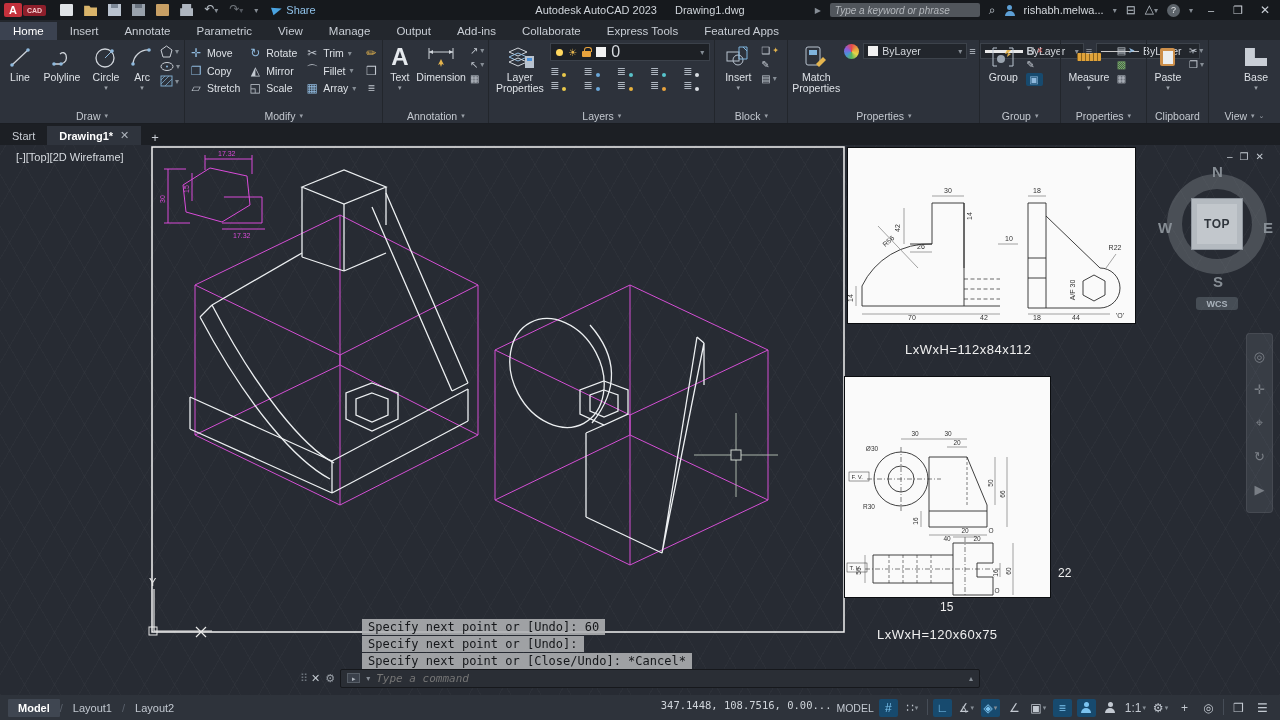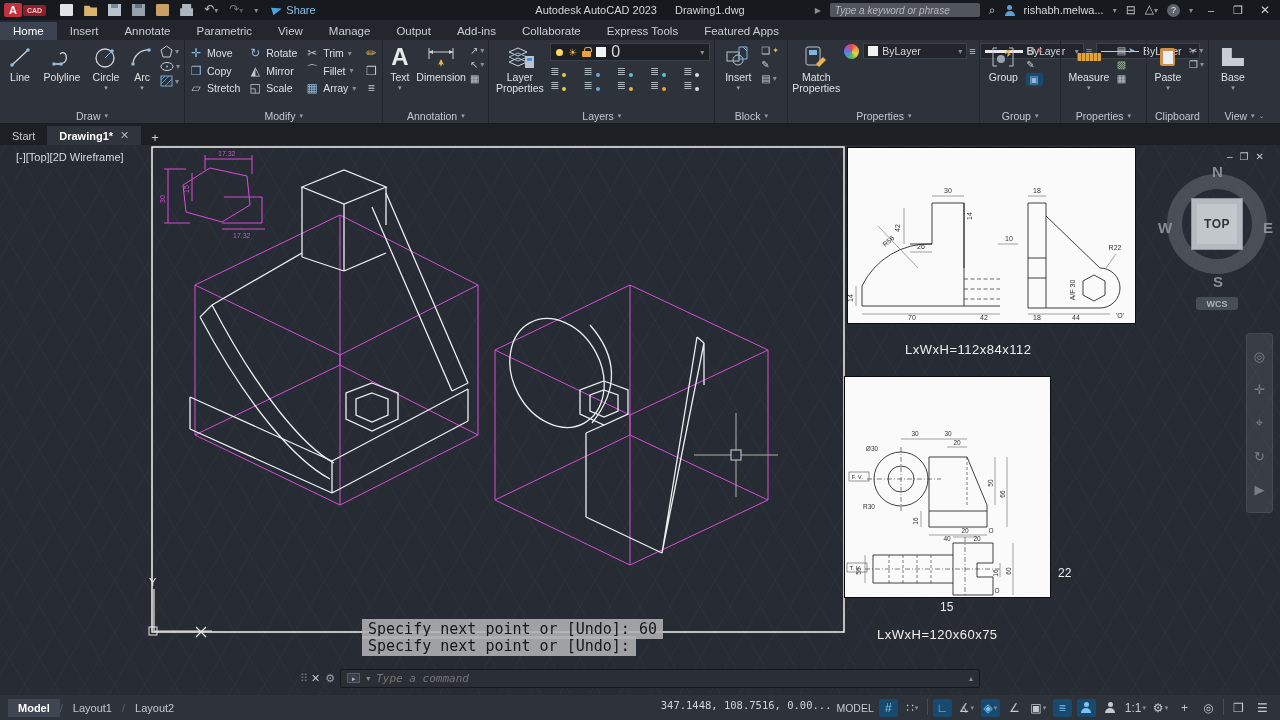--- a/index.html
+++ b/index.html
@@ -109,21 +109,21 @@
   #wcs-pill { position:absolute; left:1196px; top:152px; width:42px; height:13px; border-radius:3px;
               background:rgba(130,140,150,0.35); color:#aab3bc; font-size:9px; font-weight:bold;
               display:flex; align-items:center; justify-content:center; }
   #vwin { position:absolute; left:1227px; top:6px; display:flex; gap:7px; color:#c3c9d0; font-size:10px; }
   #navbar { position:absolute; left:1246px; top:188px; width:27px; height:180px; border-radius:4px;
             background:rgba(150,158,166,0.16); border:1px solid rgba(255,255,255,0.07);
             display:flex; flex-direction:column; align-items:center; justify-content:space-around; padding:6px 0; }
   #navbar span { color:#c8cdd3; opacity:0.45; font-size:13px; }
   
   .chip { position:absolute; left:362px; background:rgba(176,178,180,0.88); color:#15171a;
-          font-family:"DejaVu Sans Mono", monospace; font-size:15px; padding:1px 6px; white-space:pre; }
+          font-family:"DejaVu Sans Mono", monospace; font-size:12px; padding:1px 6px; white-space:pre; }
   #cmdbar { position:absolute; left:300px; top:522px; width:680px; height:22px; display:flex; align-items:center; gap:5px; }
   #cmd-dots { color:#6e757d; font-size:11px; letter-spacing:-2px; }
   #cmd-close { color:#c3c9d0; font-size:11px; }
   #cmd-wrench { color:#9aa0a8; font-size:11px; }
   #cmd-input-wrap { flex:1; height:19px; background:#2a2e35; border:1px solid #16181c; border-radius:2px;
                     display:flex; align-items:center; gap:6px; padding:0 6px; }
   .cmdicon { width:13px; height:10px; background:#3a404a; border:1px solid #565d66; color:#aeb4bc;
              font-size:7px; line-height:9px; text-align:center; }
 
   
@@ -574,21 +574,21 @@
               <span class="mini-caret">▾</span>
             </div>
         </div>
       </div>
       <div class="plabel">
         <span>Clipboard</span>
       </div>
     </div>
 
     <div class="panel" style="width:76px;border-right:none">
-      <div class="pbody" style="justify-content:flex-start">
+      <div class="pbody" style="justify-content:flex-end">
         <div class="bigbtn" style="width:40px">
           <div class="bicon">
               <span class="baseblk"></span>
             </div>
           <div class="blabel">Base</div>
           <span class="pcaret">▾</span>
         </div>
       </div>
       <div class="plabel">
         <span>View</span>
@@ -783,20 +783,21 @@
     <div id="navbar">
       <span>◎</span>
       <span>✛</span>
       <span>⌖</span>
       <span>↻</span>
       <span>▶</span>
     </div>
 
     <div class="chip" style="top:474px">Specify next point or [Undo]: 60</div>
     <div class="chip" style="top:491px">Specify next point or [Undo]:</div>
+    <div class="chip" style="top:508px">Specify next point or [Close/Undo]: *Cancel*</div>
 
     <div id="cmdbar">
       <span id="cmd-dots">⠿</span>
       <span id="cmd-close">✕</span>
       <span id="cmd-wrench">⚙</span>
       <div id="cmd-input-wrap">
         <span class="cmdicon">▸</span>
         <span class="mini-caret">▾</span>
         <input id="cm d-input" style="flex: 1 1 0%; background: transparent; border: none; outline: none; font-family: &quot;DejaVu Sans Mono&quot;, monospace; font-style: italic; font-size: 11px; color: rgb(154, 160, 168);" placeholder="Type a command">
         <span class="mini-caret">▴</span>

